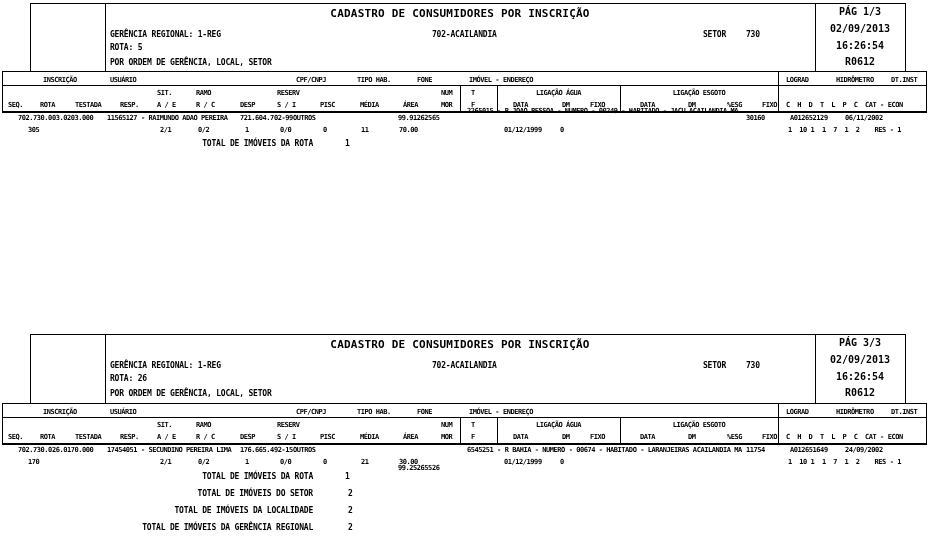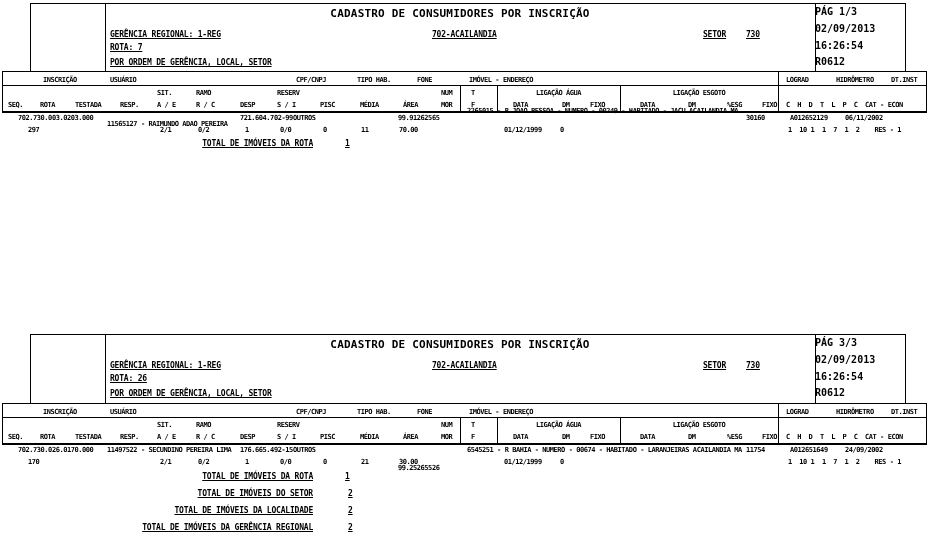--- a/index.html
+++ b/index.html
@@ -1,21 +1,21 @@
 <!DOCTYPE html>
 <html><head>
 <meta charset="utf-8">
 <style>
   html,body{margin:0;padding:0;background:#fff;}
   #canvas{position:relative;width:928px;height:540px;background:#ffffff;color:#000;overflow:hidden;}
   
   .t{position:absolute;font:bold 7px "DejaVu Sans Mono",monospace;letter-spacing:-0.45px;white-space:pre;color:#000;}
-  .i{position:absolute;font:bold 8px "DejaVu Sans Mono",monospace;letter-spacing:-0.2px;white-space:pre;color:#000;text-decoration:underline;}
+  .i{position:absolute;font:bold 8px "DejaVu Sans Mono",monospace;letter-spacing:-0.2px;white-space:pre;color:#000;}
   .ttl{position:absolute;font:bold 11px "DejaVu Sans Mono",monospace;letter-spacing:0.2px;white-space:pre;text-align:center;color:#000;}
-  .pg{position:absolute;font:bold 10px "DejaVu Sans Mono",monospace;white-space:pre;color:#000;}
+  .pg{position:absolute;font:bold 10px "DejaVu Sans Mono",monospace;white-space:pre;text-align:center;color:#000;}
   .hl{position:absolute;background:#000;height:1px;}
   .hl2{position:absolute;background:#000;height:2px;}
   .vl{position:absolute;background:#000;width:1px;}
   .right{text-align:right;}
 </style>
 </head>
 <body>
 
 <div id="canvas">
 
@@ -25,21 +25,21 @@
     <div class="vl" style="left:30px;top:3px;height:68px;"></div>
     <div class="vl" style="left:105px;top:3px;height:68px;"></div>
     <div class="vl" style="left:815px;top:3px;height:68px;"></div>
     <div class="vl" style="left:905px;top:3px;height:68px;"></div>
 
     <div class="ttl" style="left:105px;top:7px;width:710px;">CADASTRO DE CONSUMIDORES POR INSCRIÇÃO</div>
     <div class="i" style="left:110px;top:30px;">GERÊNCIA REGIONAL: 1-REG</div>
     <div class="i" style="left:432px;top:30px;">702-ACAILANDIA</div>
     <div class="i" style="left:703px;top:30px;">SETOR</div>
     <div class="i" style="left:746px;top:30px;">730</div>
-    <div class="i" style="left:110px;top:43px;">ROTA: 7</div>
+    <div class="i" style="left:110px;top:43px;">ROTA: 5</div>
     <div class="i" style="left:110px;top:58px;">POR ORDEM DE GERÊNCIA, LOCAL, SETOR</div>
 
     <div class="pg" style="left:815px;top:6px;width:90px;">PÁG 1/3</div>
     <div class="pg" style="left:815px;top:23px;width:90px;">02/09/2013</div>
     <div class="pg" style="left:815px;top:40px;width:90px;">16:26:54</div>
     <div class="pg" style="left:815px;top:56px;width:90px;">R0612</div>
 
     <div class="hl" style="left:2px;top:71px;width:924px;"></div>
     <div class="hl" style="left:2px;top:85px;width:924px;"></div>
     <div class="hl2" style="left:2px;top:111px;width:924px;"></div>
@@ -84,29 +84,29 @@
     <div class="t" style="left:513px;top:101px;">DATA</div>
     <div class="t" style="left:562px;top:101px;">DM</div>
     <div class="t" style="left:590px;top:101px;">FIXO</div>
     <div class="t" style="left:640px;top:101px;">DATA</div>
     <div class="t" style="left:688px;top:101px;">DM</div>
     <div class="t" style="left:727px;top:101px;">%ESG</div>
     <div class="t" style="left:762px;top:101px;">FIXO</div>
     <div class="t" style="left:786px;top:101px;">C  H  D  T  L  P  C  CAT - ECON</div>
 
     <div class="t" style="left:18px;top:114px;">702.730.003.0203.000</div>
-    <div class="t" style="left:107px;top:120px;">11565127 - RAIMUNDO ADAO PEREIRA</div>
+    <div class="t" style="left:107px;top:114px;">11565127 - RAIMUNDO ADAO PEREIRA</div>
     <div class="t" style="left:240px;top:114px;">721.604.702-99</div>
     <div class="t" style="left:293px;top:114px;">OUTROS</div>
     <div class="t" style="left:398px;top:114px;">99.91262565</div>
     <div class="t" style="left:467px;top:107px;">2265015 - R JOAO PESSOA - NUMERO - 00249 - HABITADO - JACU ACAILANDIA MA</div>
     <div class="t" style="left:746px;top:114px;">30160</div>
     <div class="t" style="left:790px;top:114px;">A012652129</div>
     <div class="t" style="left:845px;top:114px;">06/11/2002</div>
-    <div class="t" style="left:28px;top:126px;">297</div>
+    <div class="t" style="left:28px;top:126px;">305</div>
     <div class="t" style="left:160px;top:126px;">2/1</div>
     <div class="t" style="left:198px;top:126px;">0/2</div>
     <div class="t" style="left:245px;top:126px;">1</div>
     <div class="t" style="left:280px;top:126px;">0/0</div>
     <div class="t" style="left:323px;top:126px;">0</div>
     <div class="t" style="left:361px;top:126px;">11</div>
     <div class="t" style="left:399px;top:126px;">70.00</div>
     <div class="t" style="left:504px;top:126px;">01/12/1999</div>
     <div class="t" style="left:560px;top:126px;">0</div>
     <div class="t" style="left:788px;top:126px;">1  10 1  1  7  1  2    RES - 1</div>
@@ -180,21 +180,21 @@
     <div class="t" style="left:513px;top:433px;">DATA</div>
     <div class="t" style="left:562px;top:433px;">DM</div>
     <div class="t" style="left:590px;top:433px;">FIXO</div>
     <div class="t" style="left:640px;top:433px;">DATA</div>
     <div class="t" style="left:688px;top:433px;">DM</div>
     <div class="t" style="left:727px;top:433px;">%ESG</div>
     <div class="t" style="left:762px;top:433px;">FIXO</div>
     <div class="t" style="left:786px;top:433px;">C  H  D  T  L  P  C  CAT - ECON</div>
 
     <div class="t" style="left:18px;top:446px;">702.730.026.0170.000</div>
-    <div class="t" style="left:107px;top:446px;">11497522 - SECUNDINO PEREIRA LIMA</div>
+    <div class="t" style="left:107px;top:446px;">17454051 - SECUNDINO PEREIRA LIMA</div>
     <div class="t" style="left:240px;top:446px;">176.665.492-15</div>
     <div class="t" style="left:293px;top:446px;">OUTROS</div>
     <div class="t" style="left:398px;top:464px;">99.25265526</div>
     <div class="t" style="left:467px;top:446px;">6545251 - R BAHIA - NUMERO - 00674 - HABITADO - LARANJEIRAS ACAILANDIA MA</div>
     <div class="t" style="left:746px;top:446px;">11754</div>
     <div class="t" style="left:790px;top:446px;">A012651649</div>
     <div class="t" style="left:845px;top:446px;">24/09/2002</div>
     <div class="t" style="left:28px;top:458px;">170</div>
     <div class="t" style="left:160px;top:458px;">2/1</div>
     <div class="t" style="left:198px;top:458px;">0/2</div>

